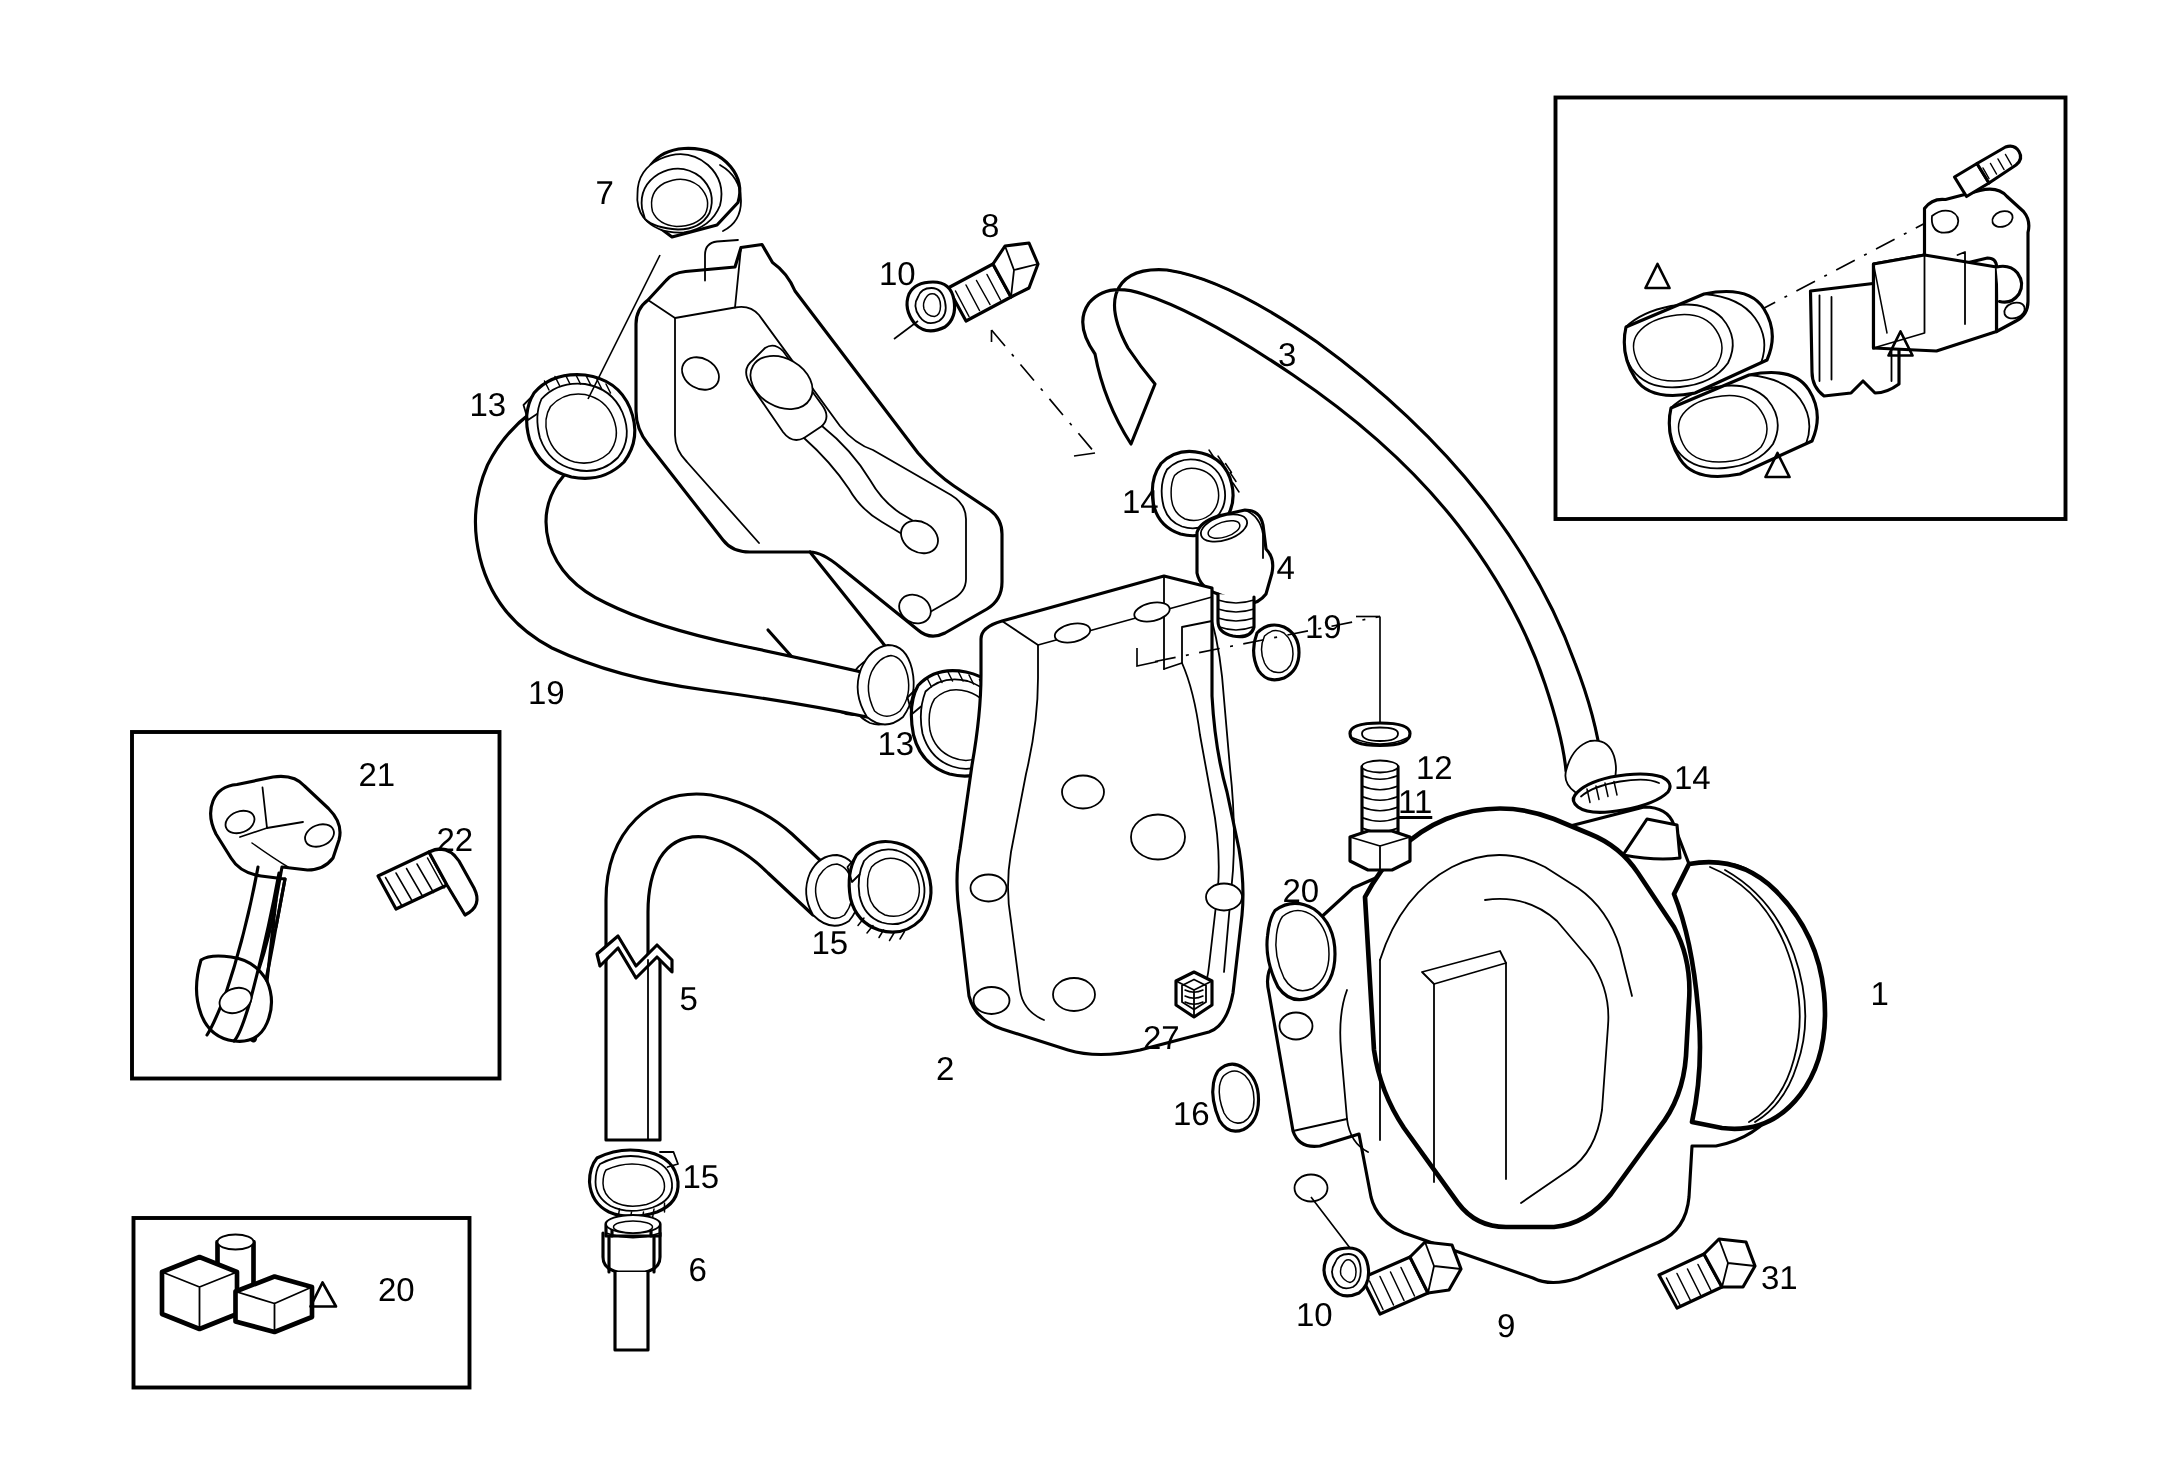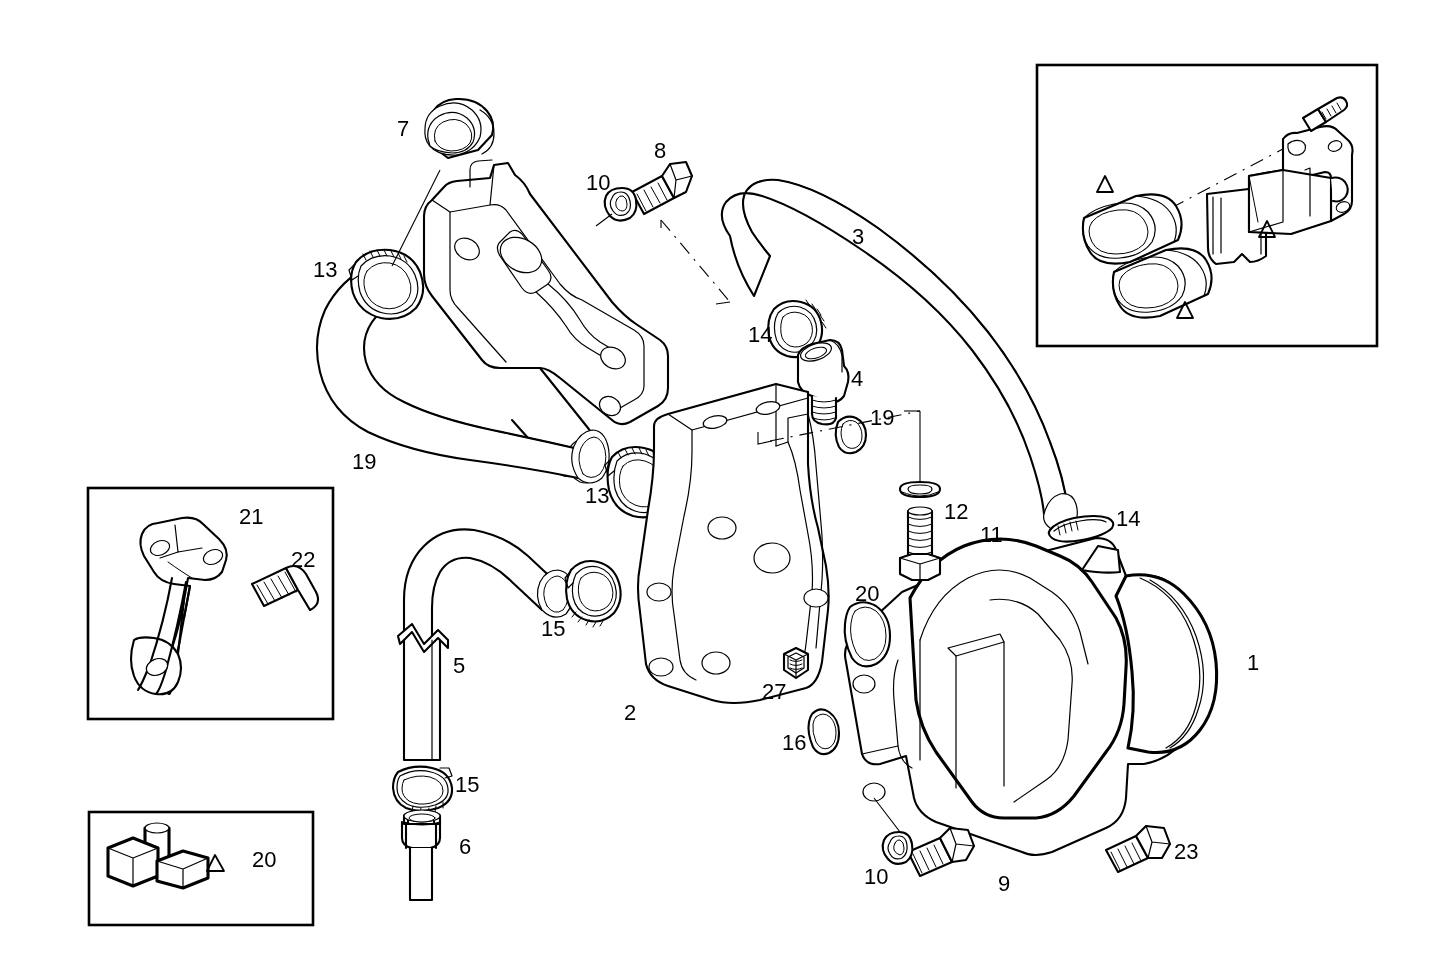--- a/index.html
+++ b/index.html
@@ -409,31 +409,31 @@
   <div class="callout" style="left:624px;  top:702px;">2</div>
   <div class="callout" style="left:852px;  top:226px;">3</div>
   <div class="callout" style="left:851px;  top:368px;">4</div>
   <div class="callout" style="left:453px;  top:655px;">5</div>
   <div class="callout" style="left:459px;  top:836px;">6</div>
   <div class="callout" style="left:397px;  top:118px;">7</div>
   <div class="callout" style="left:654px;  top:140px;">8</div>
   <div class="callout" style="left:998px;  top:873px;">9</div>
   <div class="callout" style="left:586px; top:172px;">10</div>
   <div class="callout" style="left:864px; top:866px;">10</div>
-  <div class="callout" style="left:980px;  top:524px;">11</div>
+  <div class="callout" style="left:932px;  top:524px;text-decoration:underline;">11</div>
   <div class="callout" style="left:944px;  top:465px;margin-top:36px;">12</div>
   <div class="callout" style="left:313px; top:259px;">13</div>
   <div class="callout" style="left:585px; top:485px;">13</div>
   <div class="callout" style="left:748px; top:324px;">14</div>
   <div class="callout" style="left:1116px; top:508px;">14</div>
   <div class="callout" style="left:541px; top:618px;">15</div>
   <div class="callout" style="left:455px; top:774px;">15</div>
   <div class="callout" style="left:782px;  top:732px;text-align:center;">16</div>
   <div class="callout" style="left:855px;  top:583px;">20</div>
   <div class="callout" style="left:352px;  top:451px;">19</div>
   <div class="callout" style="left:870px;  top:407px;">19</div>
   <div class="callout" style="left:252px;  top:849px;">20</div>
   <div class="callout" style="left:239px;  top:506px;">21</div>
   <div class="callout" style="left:291px;  top:549px;">22</div>
-  <div class="callout" style="left:1174px; top:841px;">23</div>
+  <div class="callout" style="left:1174px; top:841px;">31</div>
   <div class="callout" style="left:762px;  top:681px;">27</div>
 
 </div>
 
 </body></html>

